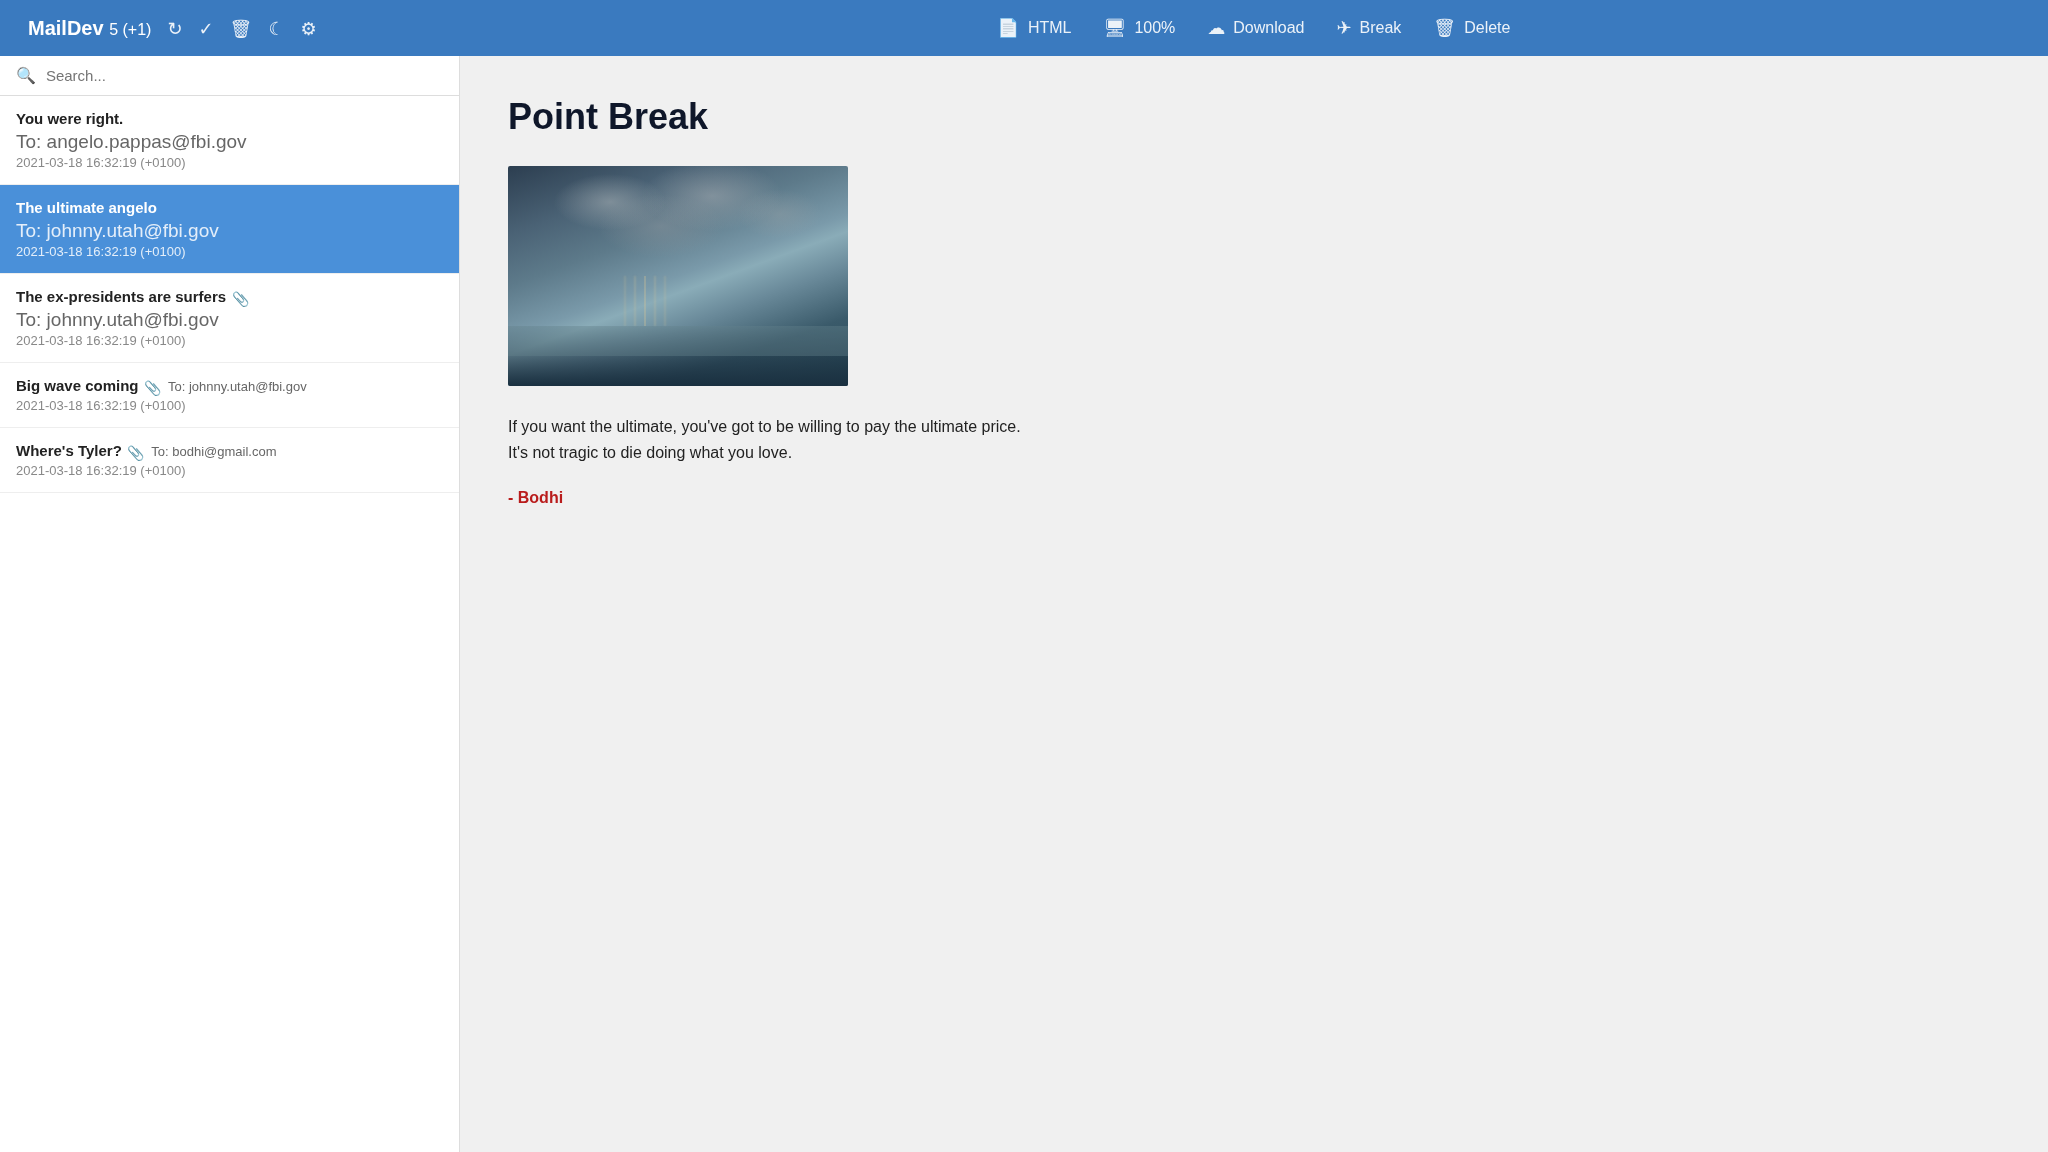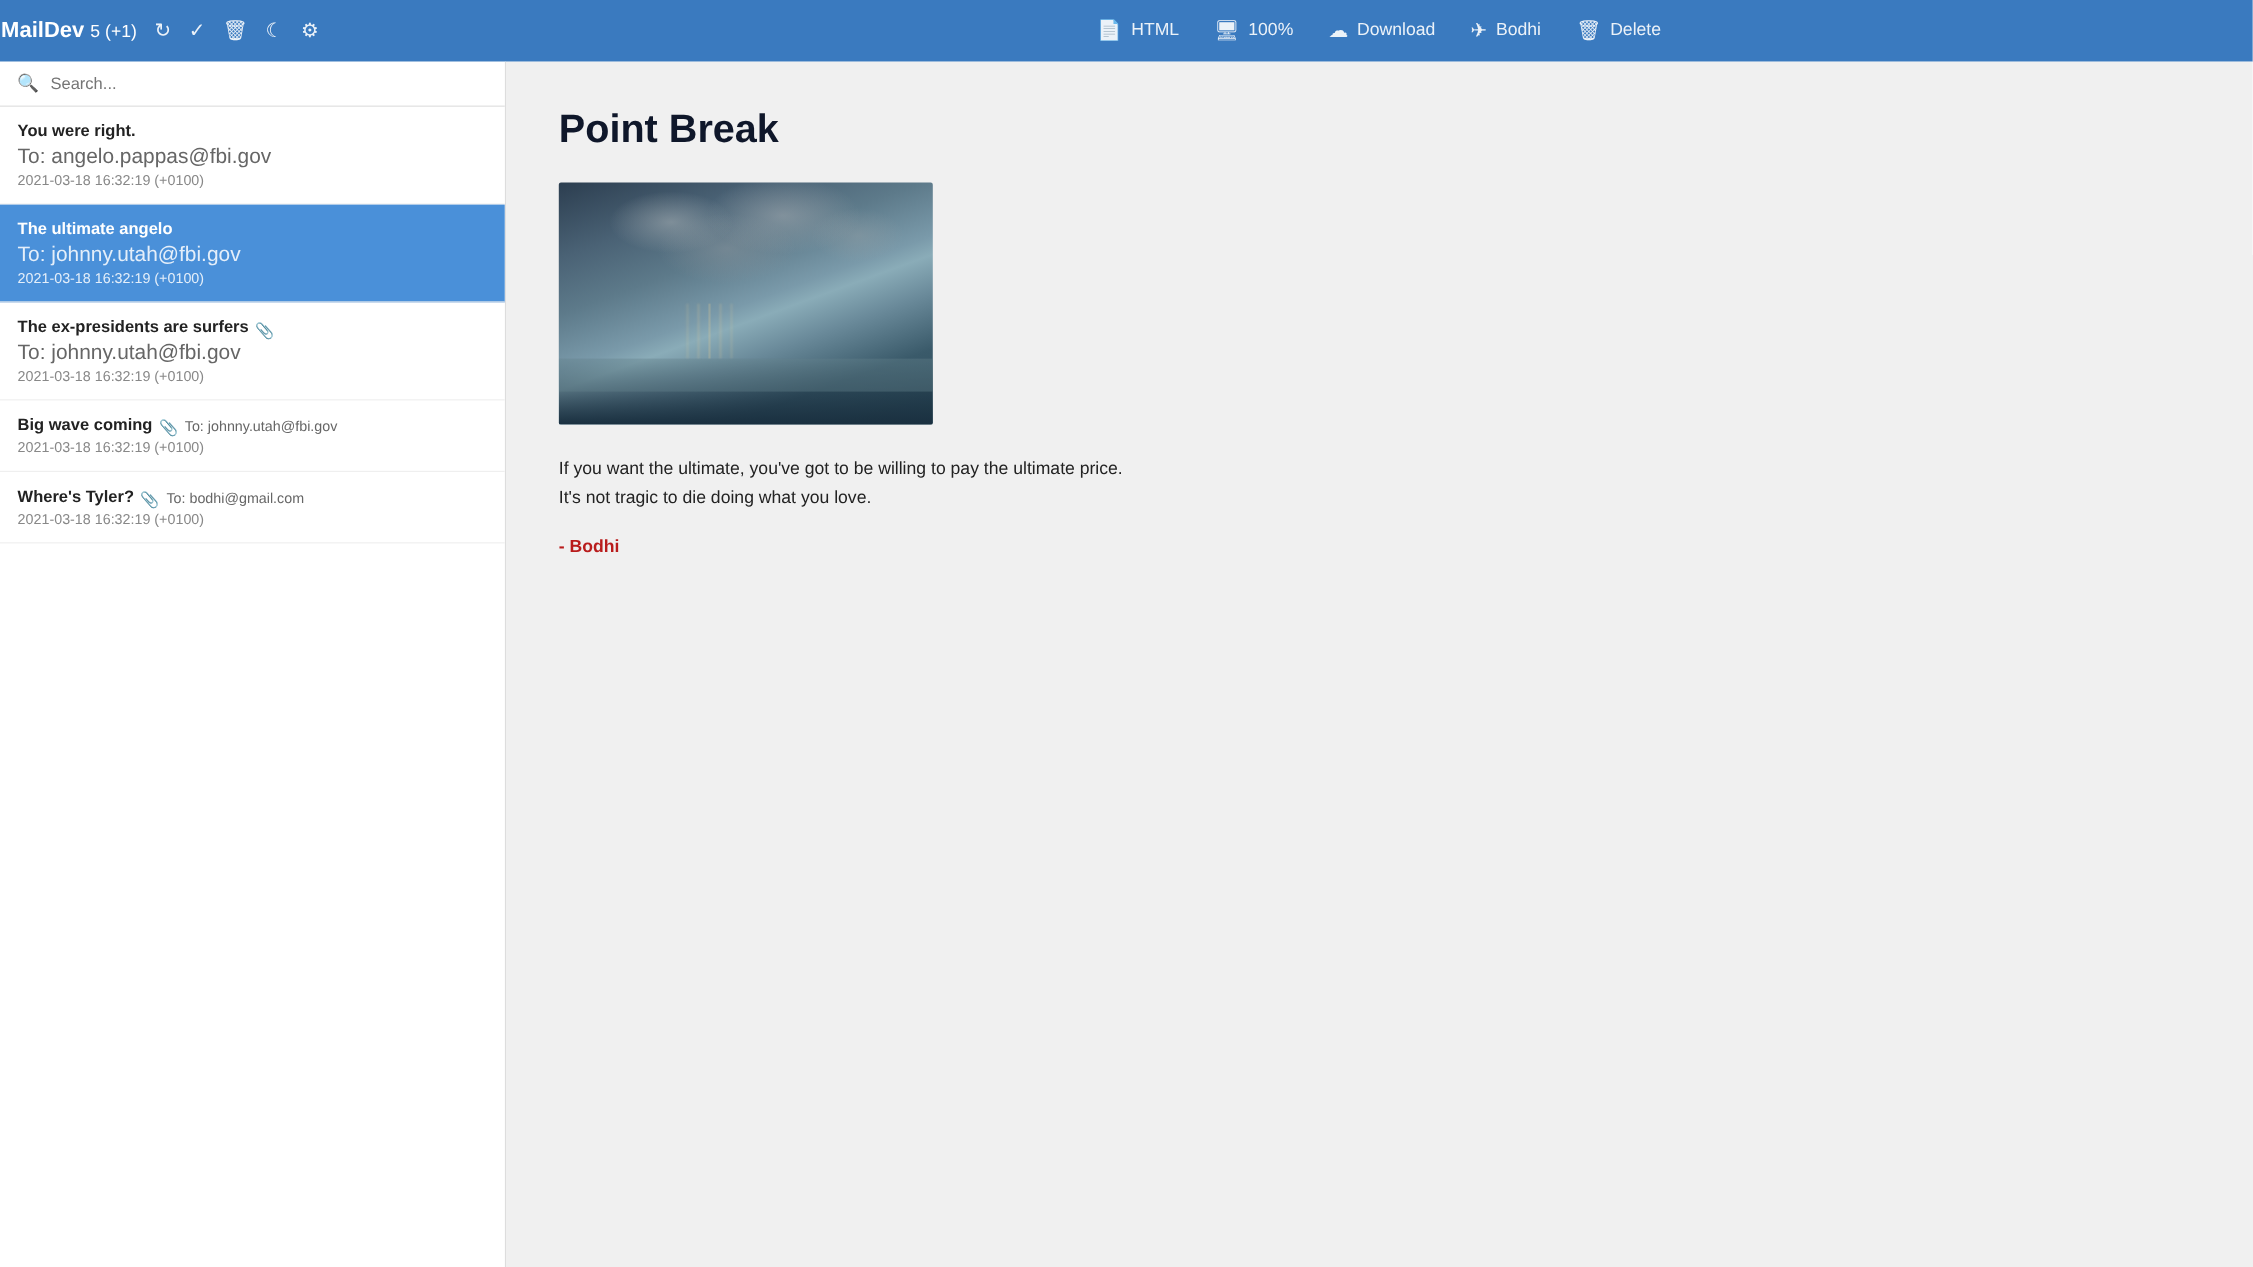--- a/index.html
+++ b/index.html
@@ -9,22 +9,22 @@
     .navbar {
       display: flex;
       align-items: center;
       background-color: #3a7abf;
       height: 56px;
       flex-shrink: 0;
     }
     .navbar-left {
       width: 460px;
       display: flex;
-      align-items: center;
-      padding: 0 1px;
+      align-items: flex-end;
+      padding: 0 28px;
       flex-shrink: 0;
     }
     .navbar-brand {
       color: white;
       font-size: 20px;
       font-weight: bold;
       margin-right: 16px;
     }
     .navbar-brand-count {
       font-weight: normal;
@@ -247,21 +247,21 @@
     <div class="navbar-action">
       <span class="navbar-action-icon">🖥</span>
       <span>100%</span>
     </div>
     <div class="navbar-action">
       <span class="navbar-action-icon">☁</span>
       <span>Download</span>
     </div>
     <div class="navbar-action">
       <span class="navbar-action-icon">✈</span>
-      <span>Bodhi</span>
+      <span>Break</span>
     </div>
     <div class="navbar-action">
       <span class="navbar-action-icon">🗑</span>
       <span>Delete</span>
     </div>
   </div>
 </div>
 
 <div class="main-layout">
 

